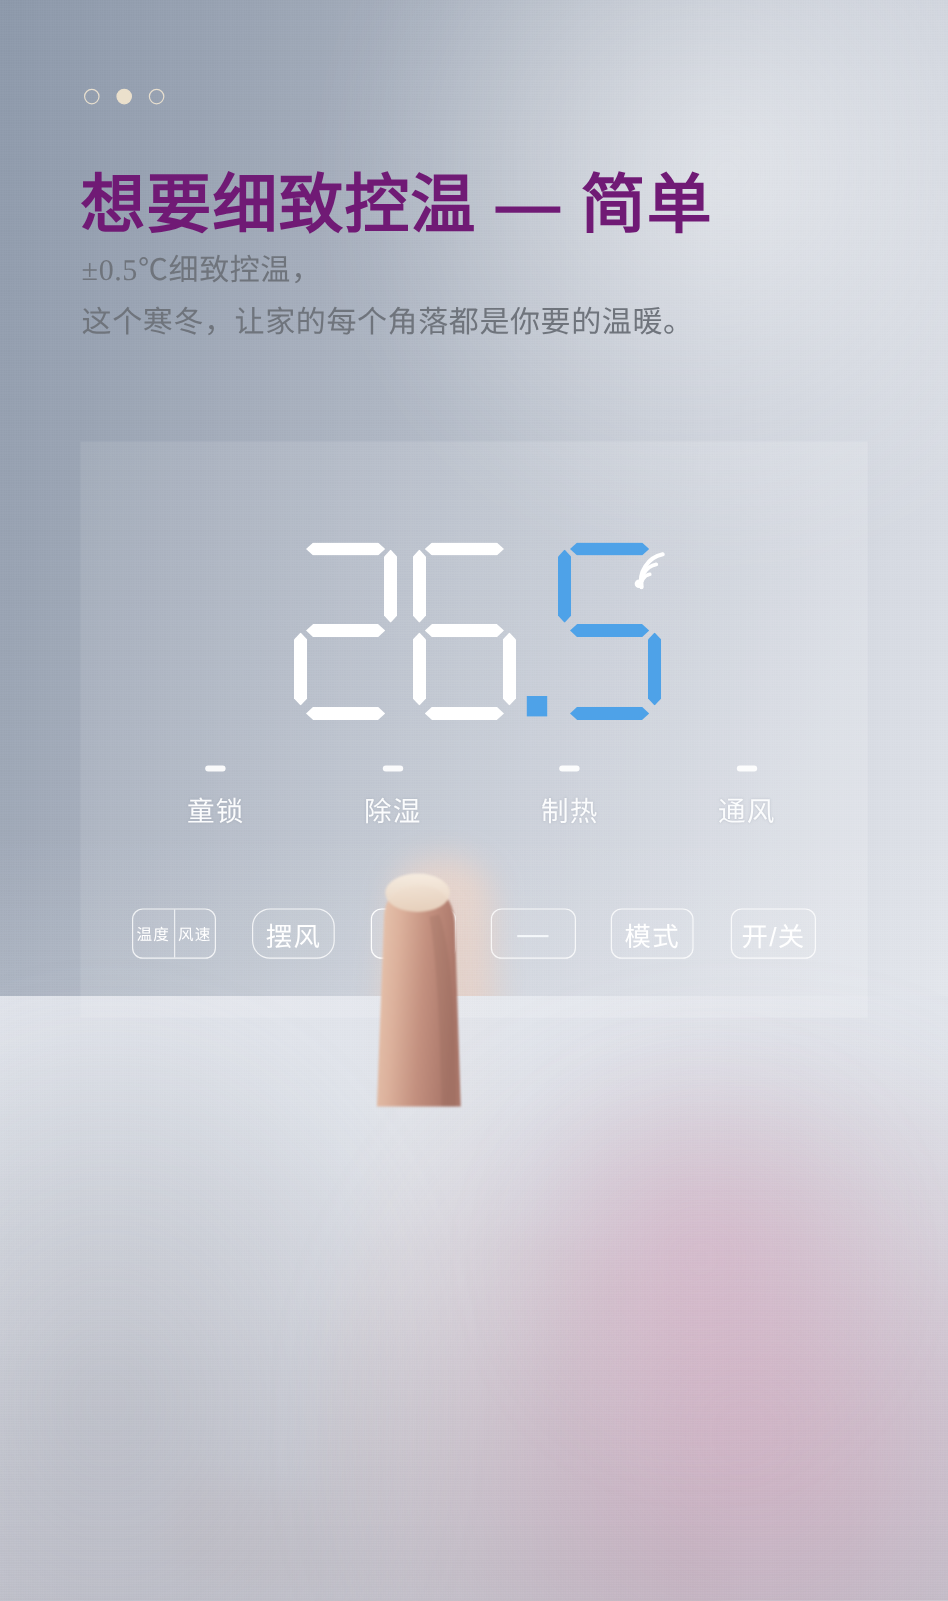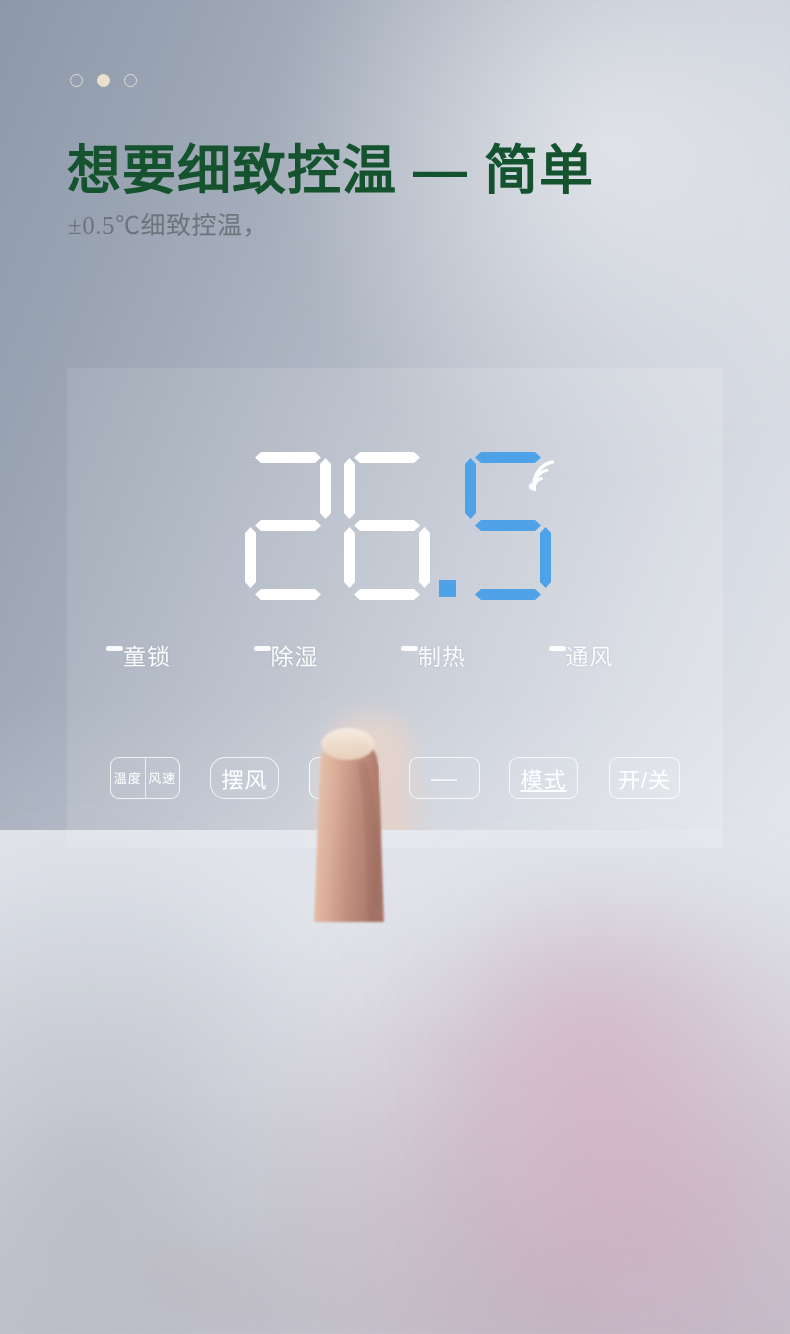--- a/index.html
+++ b/index.html
@@ -116,21 +116,21 @@
     z-index:6;
   }
   .dot{ width:13px; height:13px; border-radius:50%; }
   .dot.hollow{ border:1.6px solid #e8dfcf; background:transparent; }
   .dot.filled{ background:#ebe0cc; border:1.6px solid #ebe0cc; }
 
   
   .headline{
     position:absolute; left:67px; top:126px;
     font-size:54px; font-weight:bold; letter-spacing:1px;
-    color:#14532d; white-space:nowrap;
+    color:#701a75; white-space:nowrap;
     z-index:6;
   }
   .sub{
     position:absolute; left:68px; top:204px;
     font-size:25px; line-height:44px; color:#6f747c;
     letter-spacing:.5px;
     z-index:6;
   }
   .sub div{ white-space:nowrap;font-family:Liberation Serif, serif; }
 
@@ -194,21 +194,21 @@
   }
 
   
   .modes{
     position:absolute; left:106px; top:638px;
     width:590px;
     display:flex; z-index:7;
   }
   .mode{
     flex:1 1 0;
-    display:flex; flex-direction:row; align-items:center;
+    display:flex; flex-direction:column; align-items:center;
   }
   .mode-dash{
     width:17px; height:5px; border-radius:3px;
     background:rgba(255,255,255,0.92);
     margin-bottom:14px;
   }
   .mode-label{
     font-size:23px; color:#fbfcfd; letter-spacing:1px;
     text-shadow:0 0 2px rgba(120,130,145,0.35);
     white-space:nowrap;
@@ -247,21 +247,21 @@
 
   .btn.swing{ left:100px; width:69px;border-radius:15px; }
   .btn.plus{
     left:199px; width:71px;
     border-color:rgba(255,255,255,0.97);
     background:rgba(255,255,255,0.10);
   }
   .btn.plus .sym{ color:#4ea2e8; font-size:30px; font-weight:300; line-height:1; }
   .btn.minus{ left:299px; width:71px; }
   .btn.minus .sym{ color:#f4f7fa; font-size:26px; line-height:1; }
-  .btn.mode{ left:399px; width:69px;text-decoration:underline; }
+  .btn.mode{ left:399px; width:69px; }
   .btn.power{ left:499px; width:71px; }
 
   
   .finger-fg{
     position:absolute; left:306px; top:722px;
     width:86px; height:200px;
     z-index:8; pointer-events:none;
   }
   .finger-fg svg{ display:block; filter:blur(1.1px); }
 </style>
@@ -315,20 +315,21 @@
 
   <div class="dots">
     <span class="dot hollow"></span>
     <span class="dot filled"></span>
     <span class="dot hollow"></span>
   </div>
 
   <div class="headline">想要细致控温 — 简单</div>
   <div class="sub">
     <div>±0.5℃细致控温，</div>
+    <div>这个寒冬，让家的每个角落都是你要的温暖。</div>
   </div>
 
   <div class="panel"></div>
 
   <div class="display">
 
     <div class="digit">
       <span class="seg h a on-w"></span>
       <span class="seg v f off"></span>
       <span class="seg v b on-w"></span>

